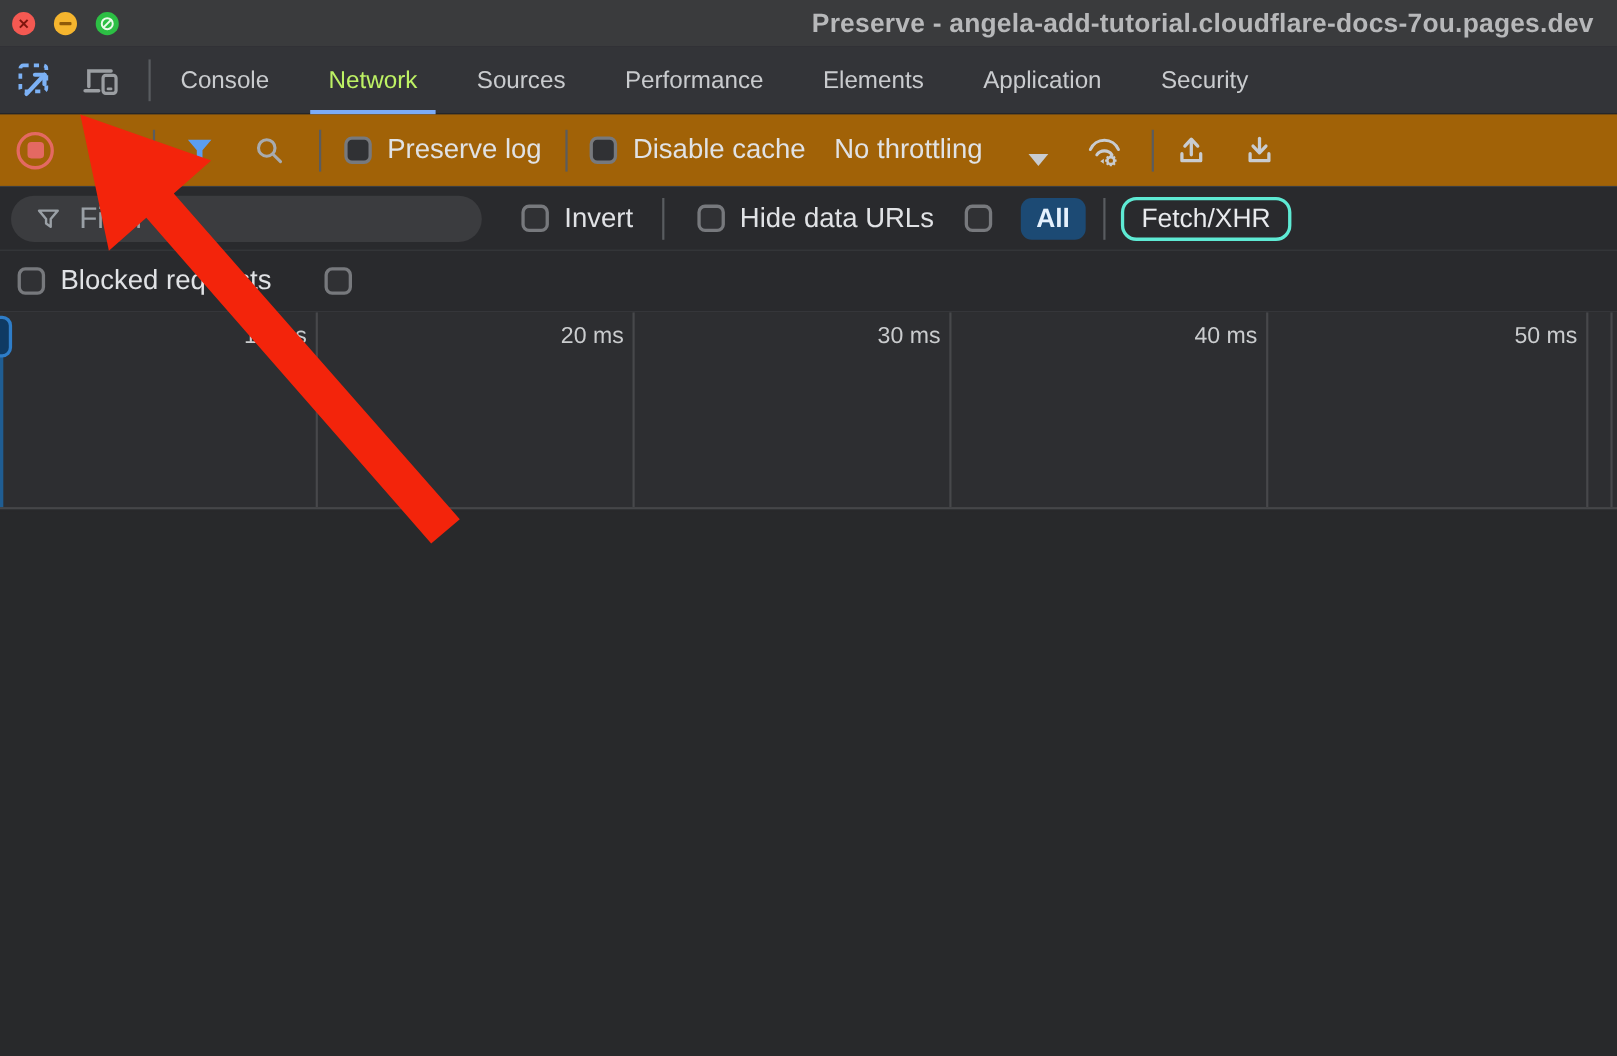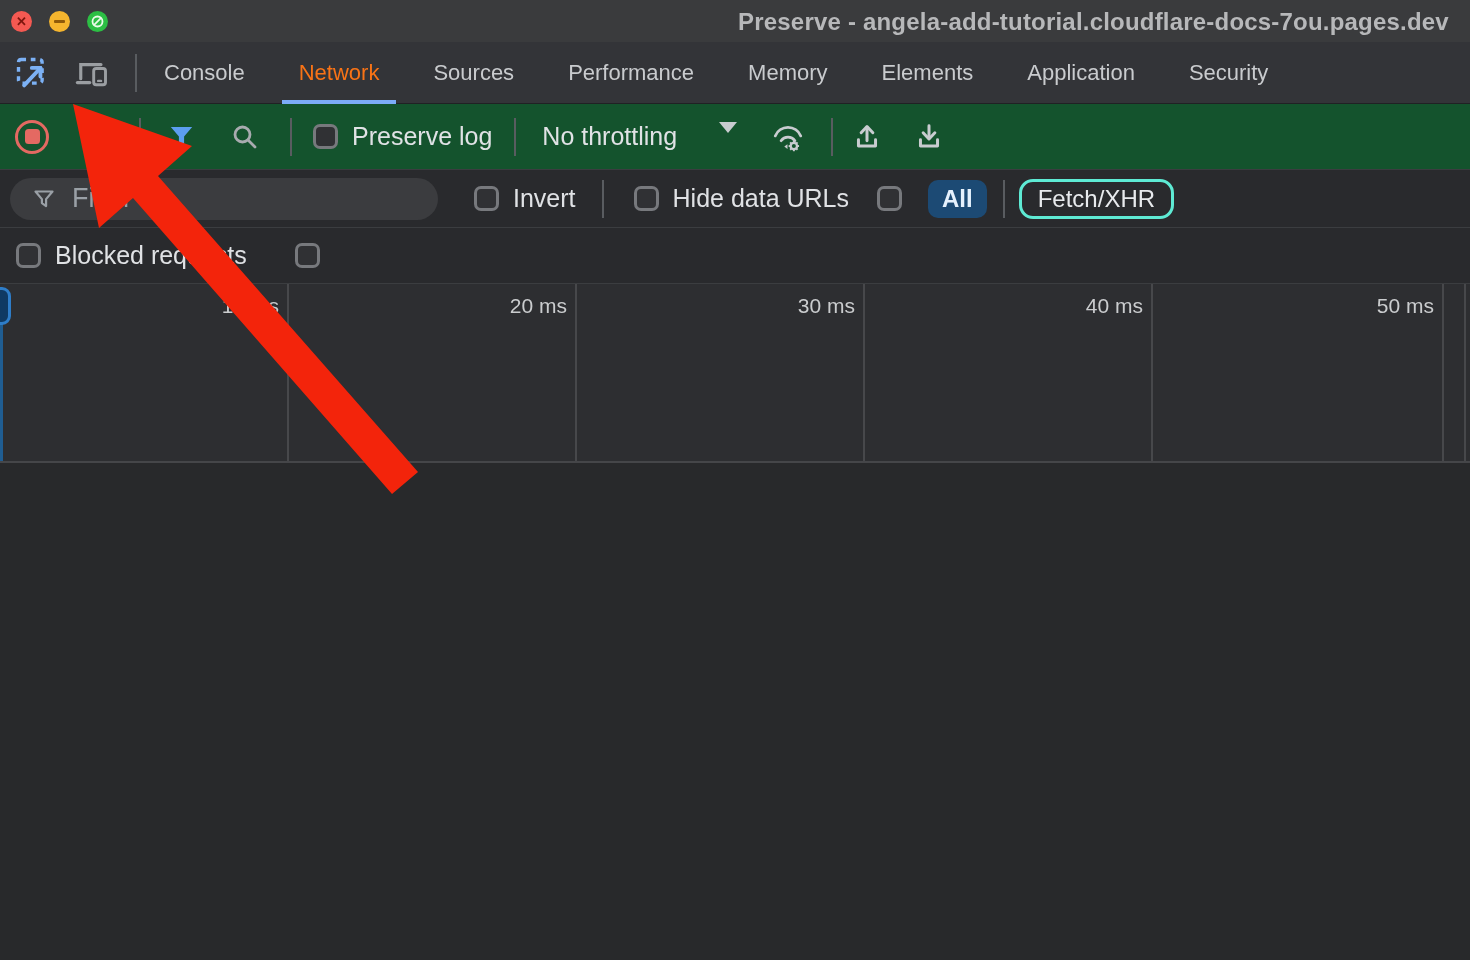--- a/index.html
+++ b/index.html
@@ -29,36 +29,36 @@
   }
 
   
   .tabbar { top: 42px; height: 62px; background: #333438; border-bottom: 1px solid #202124; }
   .toolbtn { width: 38px; height: 38px; display: flex; align-items: center; justify-content: center; border-radius: 4px; }
   .toolbtn.inspect { margin-left: 13px; }
   .toolbtn.device { margin-left: 22px; }
   .vsep { width: 2px; height: 38px; background: #595c60; flex: 0 0 auto; }
   .tabbar .vsep { margin-left: 24px; }
   .tab { position: relative; height: 62px; display: flex; align-items: center; padding: 0 27px; font-size: 22px; color: #c9cbce; white-space: nowrap; }
-  .tab.active { color: #f97316; }
+  .tab.active { color: #bef264; }
   .tab.active::after { content: ""; position: absolute; left: 10px; right: 10px; bottom: 0; height: 4px; background: #7cacf8; }
   .tab:first-of-type { margin-left: 14px; }
 
   
-  .toolbar { top: 104px; height: 66px; background: #14532d; border-bottom: 1px solid #3b3d40; padding-left: 15px; }
+  .toolbar { top: 104px; height: 66px; background: #a16207; border-bottom: 1px solid #3b3d40; padding-left: 15px; }
   .record { width: 34px; height: 34px; border: 3.5px solid #e46962; border-radius: 50%; display: flex; align-items: center; justify-content: center; flex: 0 0 auto; }
   .record .sq { width: 15px; height: 15px; background: #e46962; border-radius: 3.5px; }
   .icon { flex: 0 0 auto; display: flex; align-items: center; justify-content: center; }
 
   
   .check { display: flex; align-items: center; flex: 0 0 auto; }
   .cb { width: 25px; height: 25px; border: 3px solid #77797d; border-radius: 7px; background: #303134; flex: 0 0 auto; }
   .check .lbl { margin-left: 14px; font-size: 25px; color: #e0e2e5; white-space: nowrap; }
 
-  .throttle { display: flex; align-items: flex-start; margin-left: 26px; flex: 0 0 auto; }
+  .throttle { display: flex; align-items: flex-end; margin-left: 26px; flex: 0 0 auto; }
   .throttle .val { font-size: 25px; color: #e0e2e5; white-space: nowrap; }
   .caret { margin-left: 42px; width: 0; height: 0; border-left: 9px solid transparent; border-right: 9px solid transparent; border-top: 11px solid #c9ccd0; }
 
   
   .filterbar { top: 170px; height: 58px; background: #292a2d; border-bottom: 1px solid #3b3d40; padding-left: 10px; }
   .filterpill { width: 428px; height: 42px; background: #3b3c3f; border-radius: 21px; display: flex; align-items: center; padding-left: 22px; flex: 0 0 auto; }
   .filterpill input {
     background: transparent; border: none; outline: none; margin-left: 16px; width: 340px;
     font-size: 27px; color: #e0e2e5; font-family: "Liberation Sans", sans-serif;
   }
@@ -129,23 +129,20 @@
   <div class="tab active">
       <span>Network</span>
     </div>
   <div class="tab">
       <span>Sources</span>
     </div>
   <div class="tab">
       <span>Performance</span>
     </div>
   <div class="tab">
-      <span>Memory</span>
-    </div>
-  <div class="tab">
       <span>Elements</span>
     </div>
   <div class="tab">
       <span>Application</span>
     </div>
   <div class="tab">
       <span>Security</span>
     </div>
 </div>
 
@@ -178,20 +175,24 @@
 
   <div class="vsep" style="margin-left:31px"></div>
 
   <div class="check" style="margin-left:21px">
     <span class="cb"></span>
     <span class="lbl">Preserve log</span>
   </div>
 
   <div class="vsep" style="margin-left:22px"></div>
 
+  <div class="check" style="margin-left:20px">
+    <span class="cb"></span>
+    <span class="lbl">Disable cache</span>
+  </div>
 
   <div class="throttle">
     <span class="val">No throttling</span>
     <span class="caret"></span>
   </div>
 
   <div class="icon" style="margin-left:34px">
     <svg width="34" height="32" viewBox="0 0 32 30">
       <path d="M4 14 a 13 13 0 0 1 24 0" fill="none" stroke="#c9ccd0" stroke-width="2.6" stroke-linecap="round"></path>
       <path d="M9.5 18.5 a 8 8 0 0 1 13 0" fill="none" stroke="#c9ccd0" stroke-width="2.6" stroke-linecap="round"></path>

